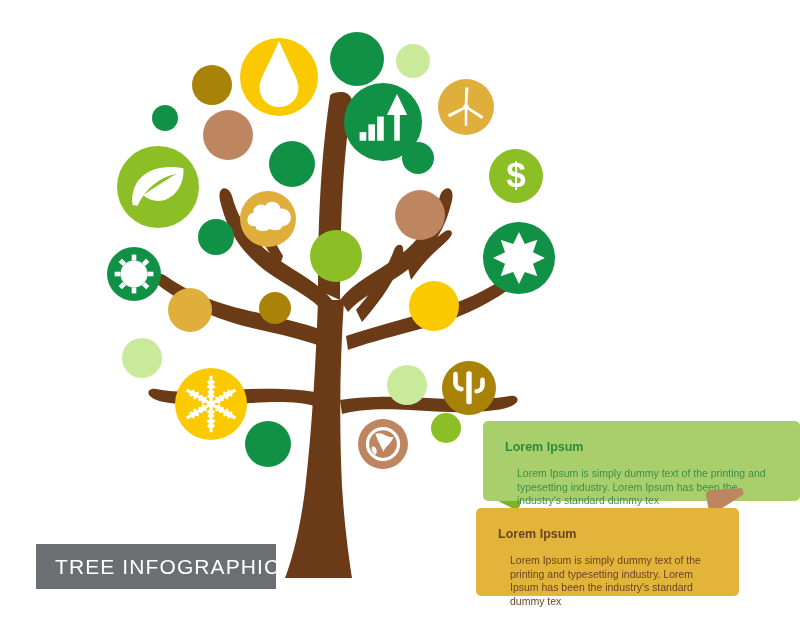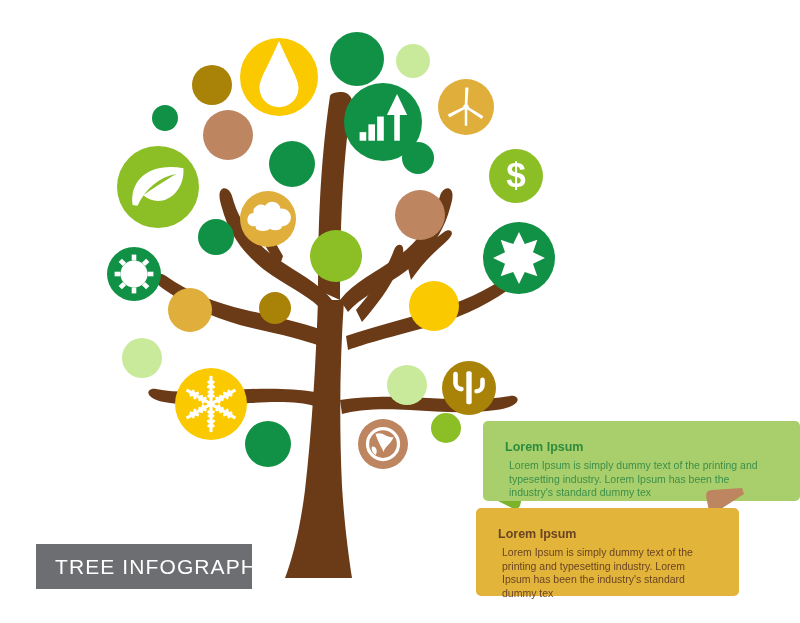--- a/index.html
+++ b/index.html
@@ -3,32 +3,32 @@
 <meta charset="utf-8">
 <style>
   html,body{margin:0;padding:0;background:#ffffff;}
   body{width:800px;height:623px;position:relative;overflow:hidden;
        font-family:"Liberation Sans","DejaVu Sans",sans-serif;}
   #stage{position:absolute;inset:0;width:800px;height:623px;}
   #tree-svg{position:absolute;left:0;top:0;width:800px;height:623px;}
 
   
   .title-banner{
-    position:absolute;left:36px;top:544px;width:216px;height:45px;
+    position:absolute;left:36px;top:544px;width:240px;height:45px;
     background:#6d6e71;display:flex;align-items:center;
   }
   .title-banner .title-text{
     color:#ffffff;font-size:21px;letter-spacing:1.1px;
     padding-left:19px;white-space:nowrap;font-weight:400;
   }
 
   
   .callout{position:absolute;border-radius:5px;box-sizing:border-box;}
   .callout .c-head{font-size:12.5px;font-weight:600;margin:0 0 1px 0;line-height:16px;}
-  .callout .c-body{font-size:10.5px;line-height:13.6px;margin:4px;}
+  .callout .c-body{font-size:10.5px;line-height:13.6px;margin:12px;}
   .callout .c-inner{padding:18px 22px 0 22px;}
 
   .callout-green{
     left:483px;top:421px;width:317px;height:80px;background:#a8cf6b;
   }
   .callout-green .c-head{color:#2e8b3d;}
   .callout-green .c-body{color:#3d8f4a;}
 
   .callout-yellow{
     left:476px;top:508px;width:263px;height:88px;background:#e2b53a;

